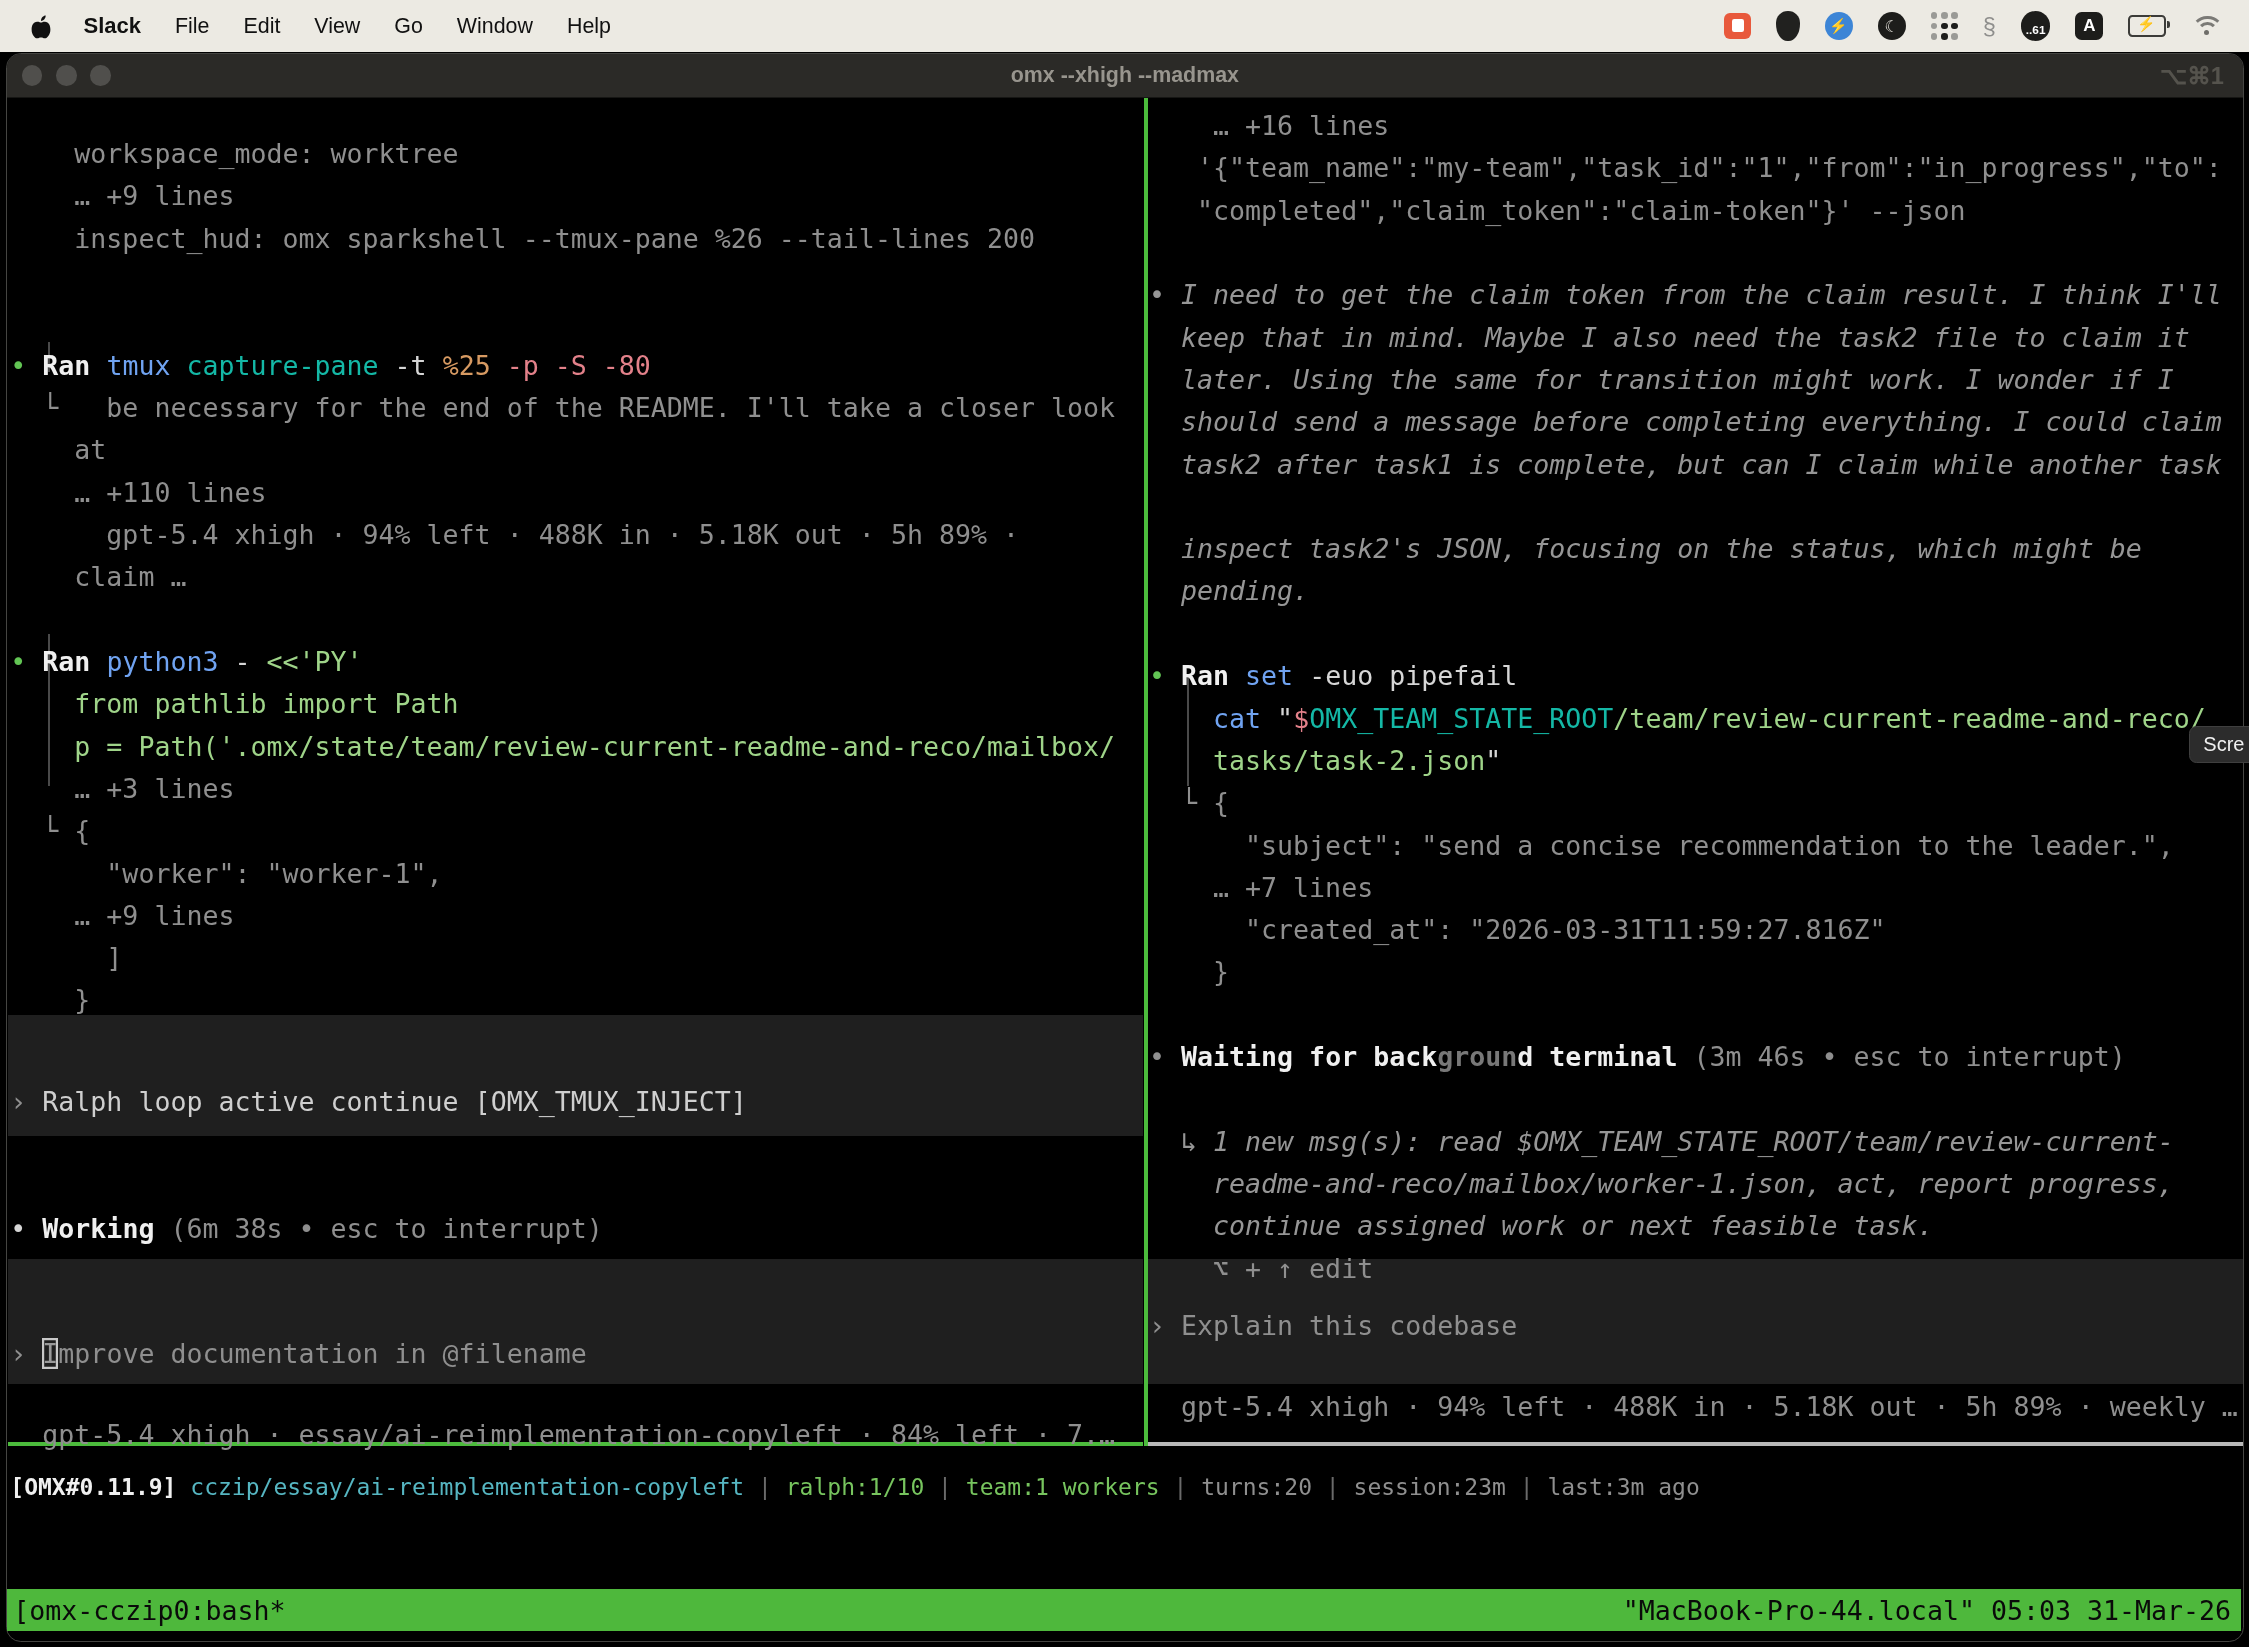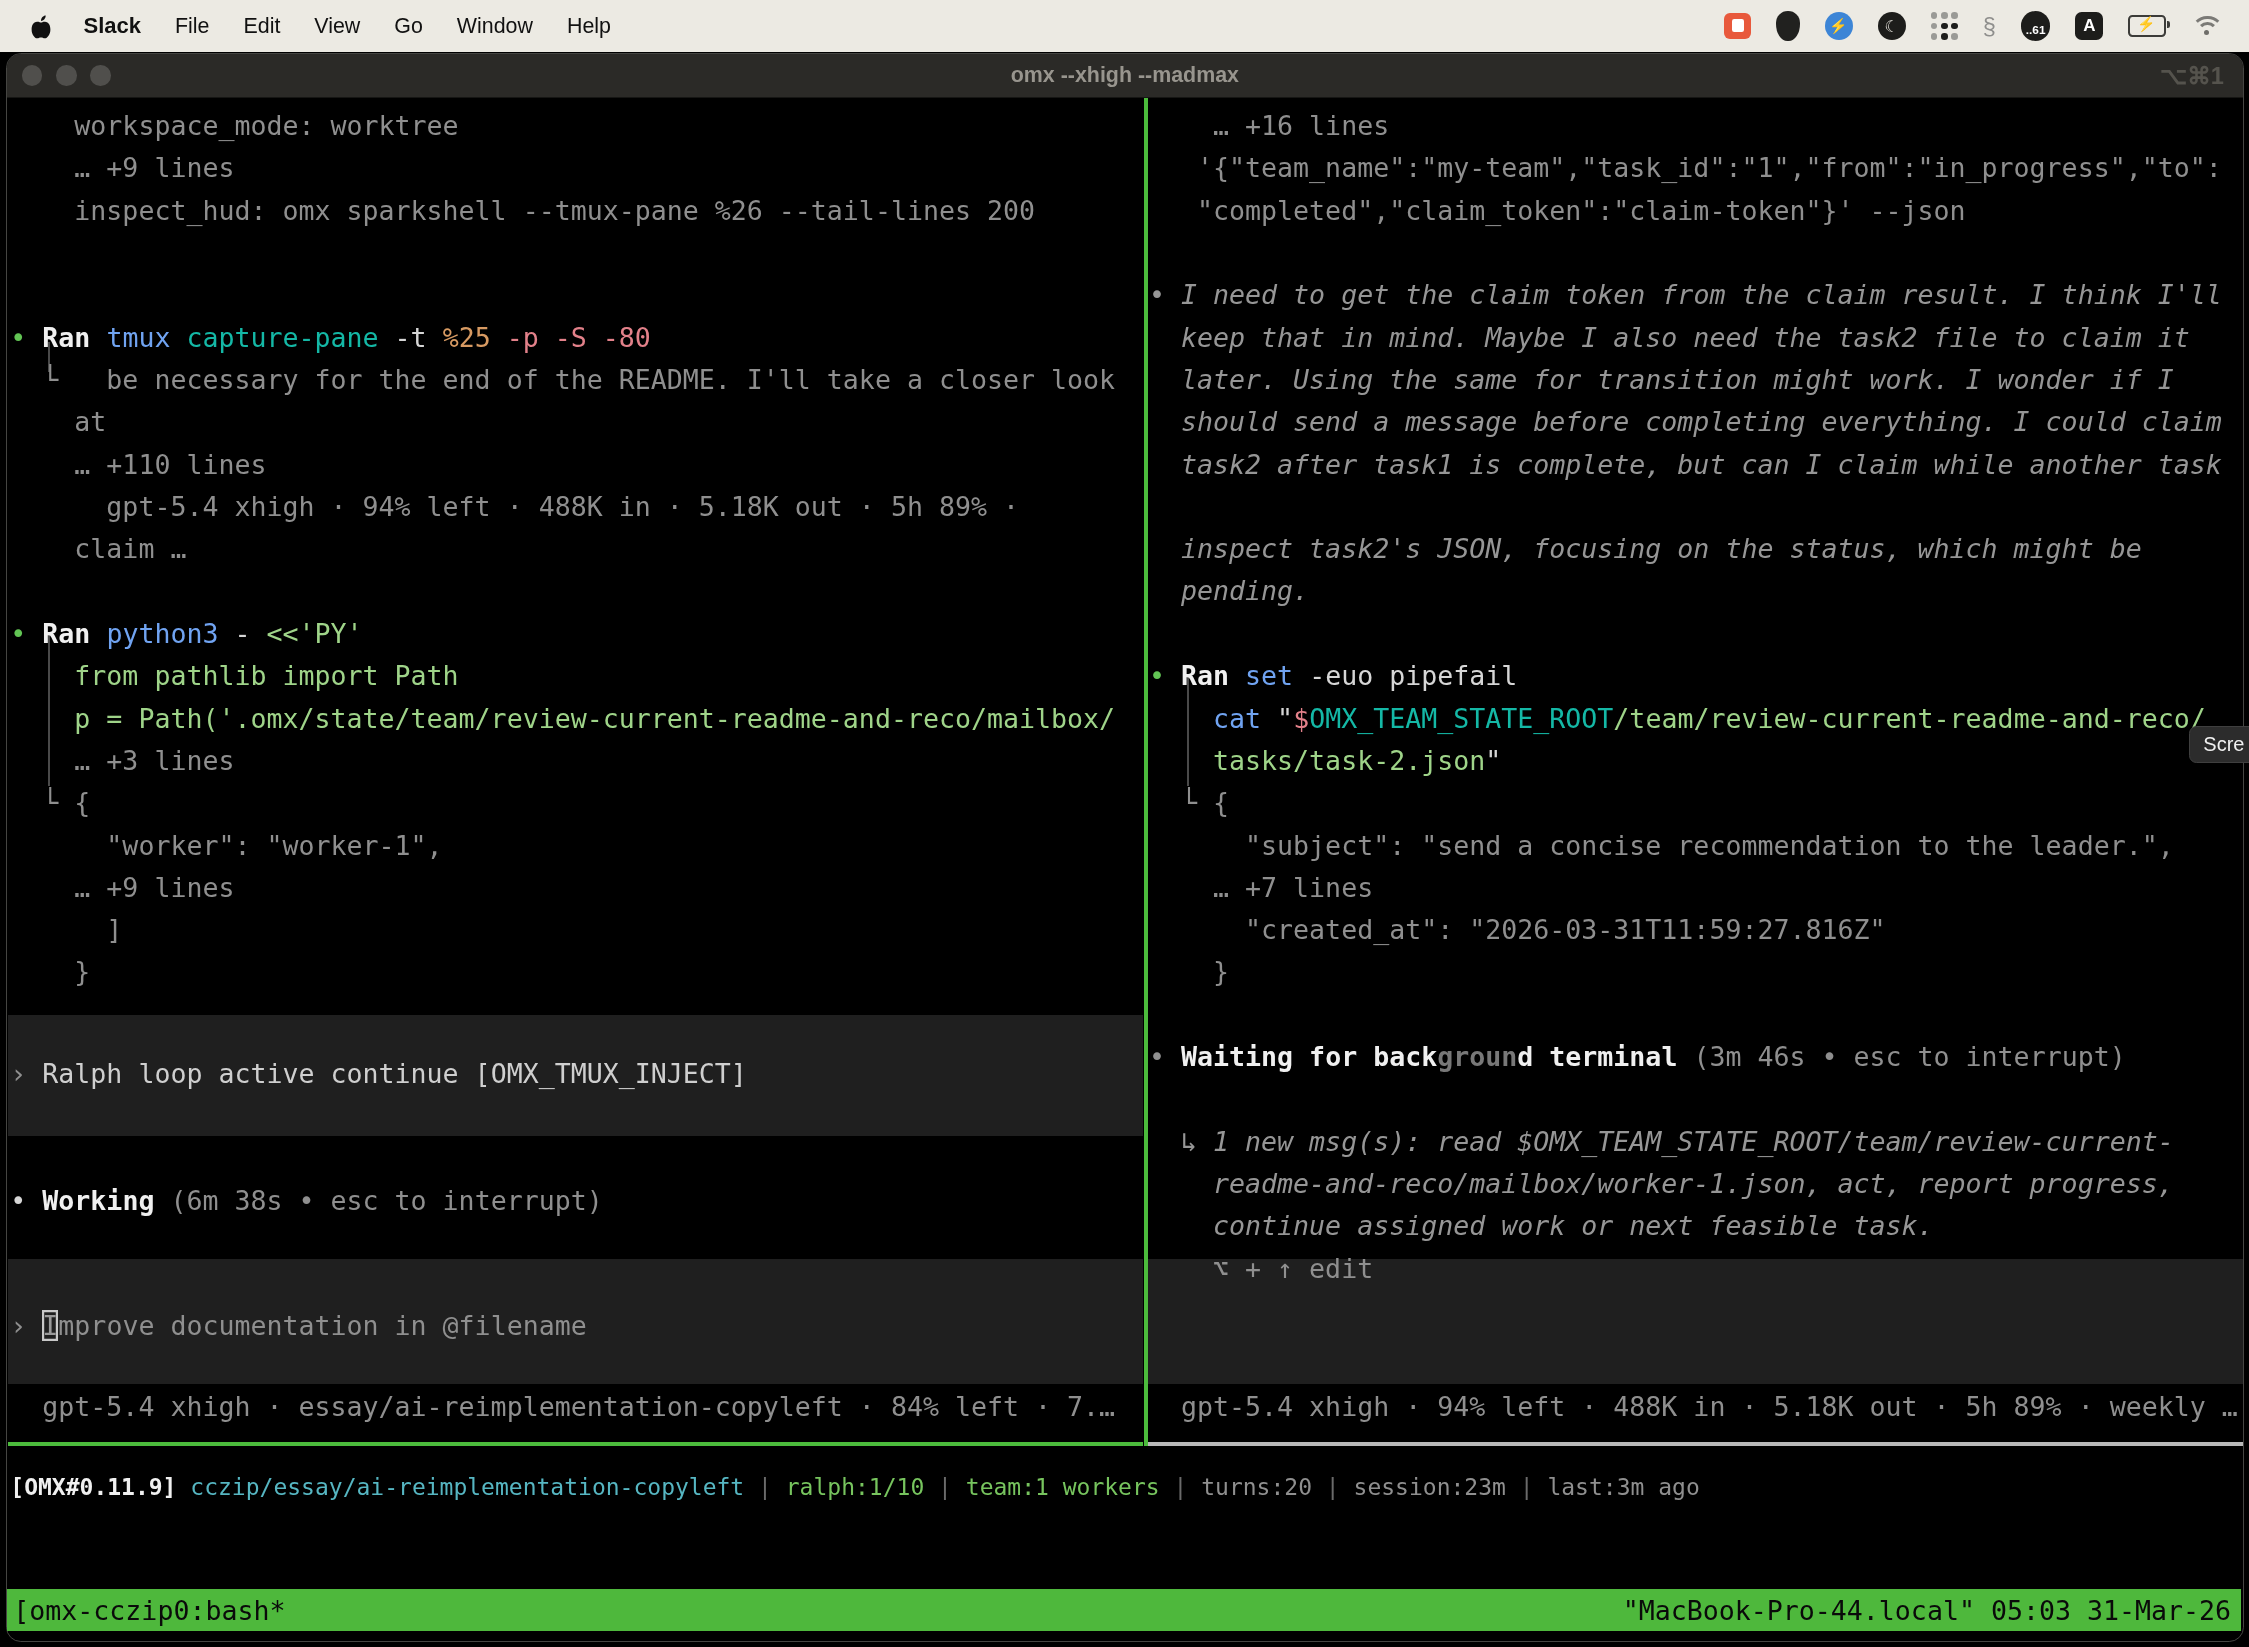--- a/index.html
+++ b/index.html
@@ -49,21 +49,21 @@
                 color:#55534d;font-size:23.6px;font-weight:700;}
   
   .band{position:absolute;background:#1f1f1f;}
   .divider{position:absolute;background:#4cbb3c;}
   .pane-border-green{position:absolute;background:#4cbb3c;}
   .pane-border-gray{position:absolute;background:#b9b9b9;}
   .connector{position:absolute;width:2.2px;background:#4a4a4a;}
   .pane{position:absolute;left:0;top:0;width:100%;height:100%;}
   .tl{position:absolute;white-space:pre;font-family:"DejaVu Sans Mono",monospace;
       font-size:26.6px;line-height:42px;color:#cfcfcf;}
-  .pane-left .tl{left:10.3px;}
+  .pane-left .tl{left:10.3px;margin-top:28px;}
   .pane-right .tl{left:1149px;}
   .s-d{color:#8f8f8f;}
   .s-t{color:#cfcfcf;}
   .s-w{color:#f0f0f0;font-weight:bold;}
   .s-wd{color:#787878;font-weight:bold;}
   .s-b{color:#70a3f1;}
   .s-l{color:#14b8a6;}
   .s-lt{color:#d6d6d6;}
   .s-o{color:#d79a62;}
   .s-p{color:#e3818a;}
@@ -201,20 +201,21 @@
       <div class="tl" style="top: 782px;"><span class="s-d">  └ {</span></div>
       <div class="tl" style="top: 825px;"><span class="s-d">      "subject": "send a concise recommendation to the leader.",</span></div>
       <div class="tl" style="top: 867px;"><span class="s-d">    … +7 lines</span></div>
       <div class="tl" style="top: 909px;"><span class="s-d">      "created_at": "2026-03-31T11:59:27.816Z"</span></div>
       <div class="tl" style="top: 951px;"><span class="s-d">    }</span></div>
       <div class="tl" style="top: 1036px;"><span class="s-d">• </span><span class="s-w">Waiting for back</span><span class="s-wd">groun</span><span class="s-w">d terminal</span><span> </span><span class="s-d">(3m 46s • esc to interrupt)</span></div>
       <div class="tl" style="top: 1121px;"><span class="s-i">  ↳ </span><span class="s-i">1 new msg(s): read $OMX_TEAM_STATE_ROOT/team/review-current-</span></div>
       <div class="tl" style="top: 1163px;"><span class="s-i">    readme-and-reco/mailbox/worker-1.json, act, report progress,</span></div>
       <div class="tl" style="top: 1205px;"><span class="s-i">    continue assigned work or next feasible task.</span></div>
       <div class="tl" style="top: 1248px;"><span class="s-d">    ⌥ + ↑ edit</span></div>
+      <div class="tl" style="top: 1305px;"><span class="s-d">› Explain this codebase</span></div>
       <div class="tl" style="top: 1386px;"><span class="s-d">  gpt-5.4 xhigh · 94% left · 488K in · 5.18K out · 5h 89% · weekly …</span></div>
     </div>
 
   <div class="omx-line"><span class="s-w">[OMX#0.11.9]</span><span> </span><span class="s-cy">cczip/essay/ai-reimplementation-copyleft</span><span class="s-sep"> | </span><span class="s-sg">ralph:1/10</span><span class="s-sep"> | </span><span class="s-sg">team:1 workers</span><span class="s-sep"> | </span><span class="s-d">turns:20</span><span class="s-sep"> | </span><span class="s-d">session:23m</span><span class="s-sep"> | </span><span class="s-d">last:3m ago</span></div>
 
   <div class="window" style="background:transparent;border:none;pointer-events:none">
     <div class="tmuxbar" style="pointer-events:auto">
       <span class="tb-l">[omx-cczip0:bash*</span>
       <span class="tb-r">"MacBook-Pro-44.local" 05:03 31-Mar-26</span>
     </div>

